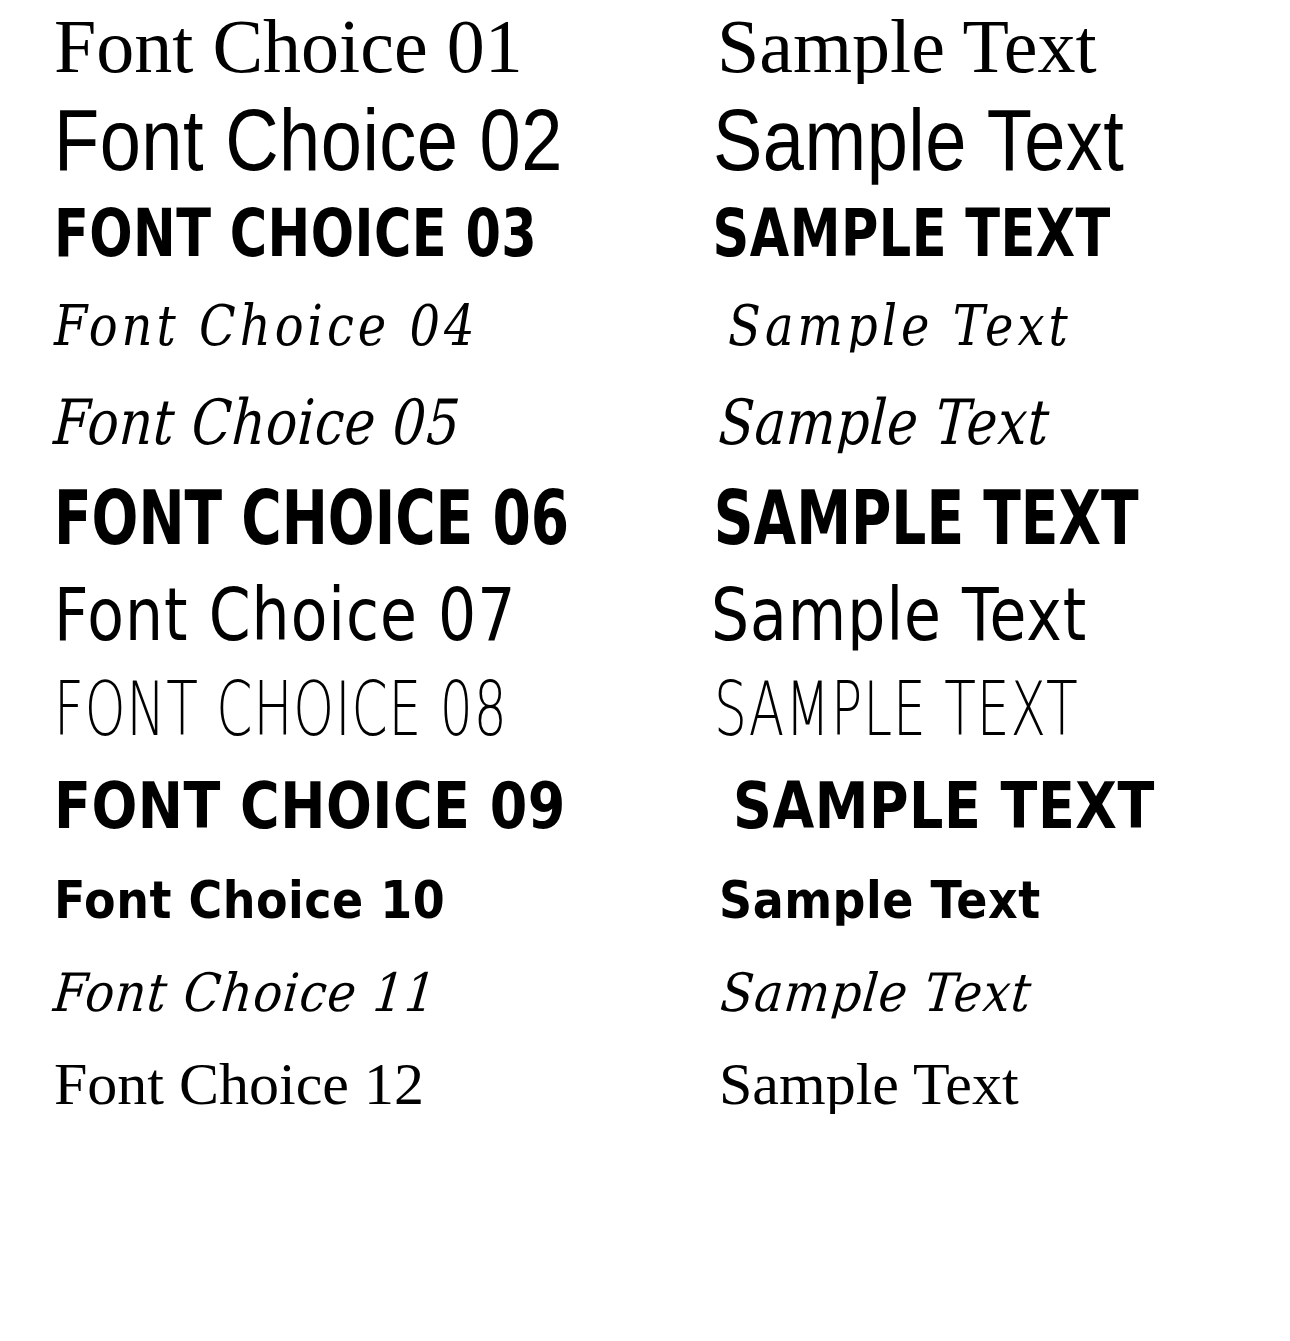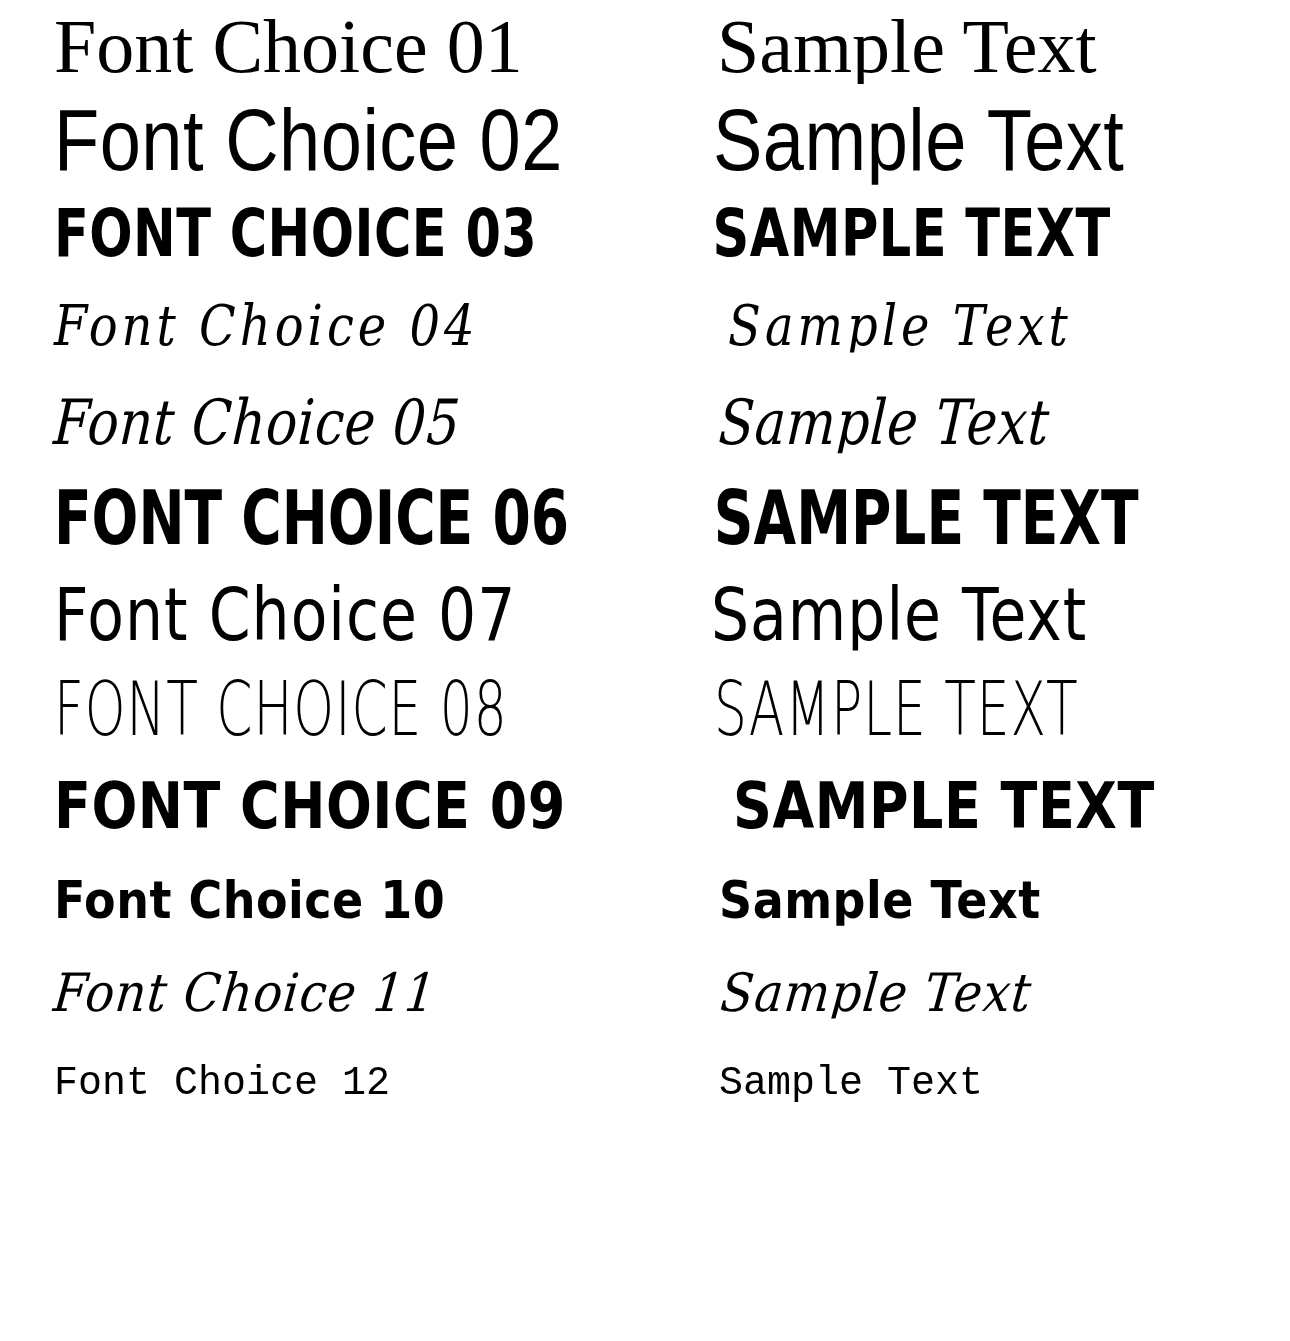--- a/index.html
+++ b/index.html
@@ -99,21 +99,21 @@
   .r10 .cell { font-family: "DejaVu Sans", sans-serif; font-weight: 700; font-size: 46px; letter-spacing: 0.5px; transform: scaleY(1.12); transform-origin: left center; }
   .r10 .cell.right { padding-left: 28px; }
 
   
   .r11 { height: 92px; }
   .r11 .cell { font-family: "DejaVu Serif", serif; font-style: italic; font-weight: 400; font-size: 48px; letter-spacing: 1px; transform: scaleY(1.1) skewX(-6deg); transform-origin: left center; }
   .r11 .cell.right { padding-left: 30px; }
 
   
   .r12 { height: 92px; }
-  .r12 .cell { font-family: Liberation Mono, monospace; font-weight: 300; font-size: 40px; letter-spacing: 0px; }
+  .r12 .cell { font-family: Liberation Serif, serif; font-weight: 300; font-size: 60px; letter-spacing: 0px; }
   .r12 .cell.right { padding-left: 28px; }
 </style>
 </head>
 <body>
 
 <div class="sheet">
 
   <div class="row r01">
     <div class="cell left">Font Choice 01</div>
     <div class="cell right">Sample Text</div>

